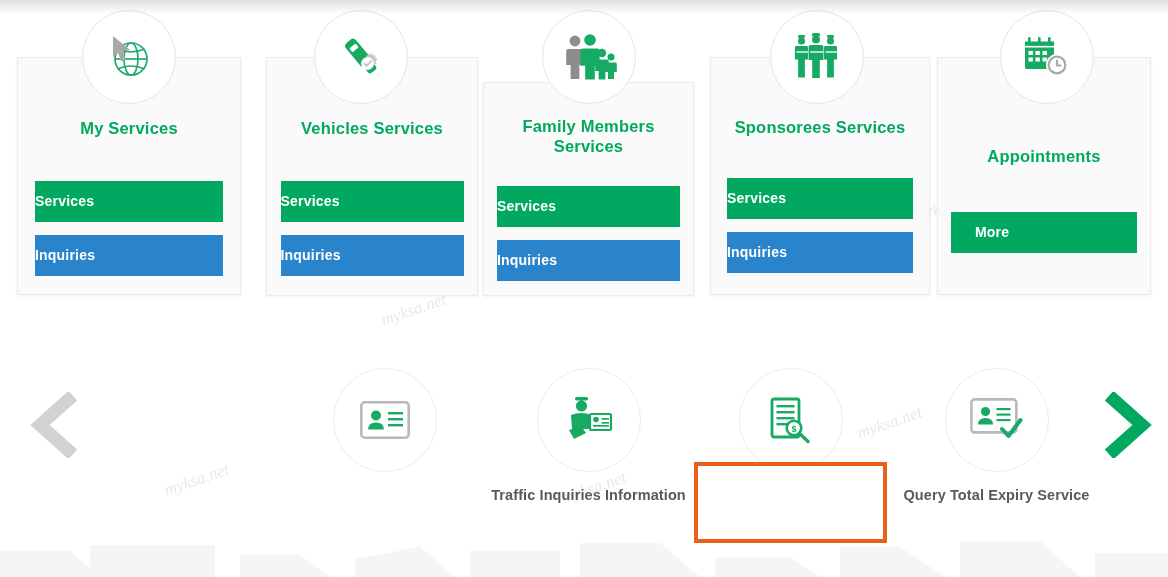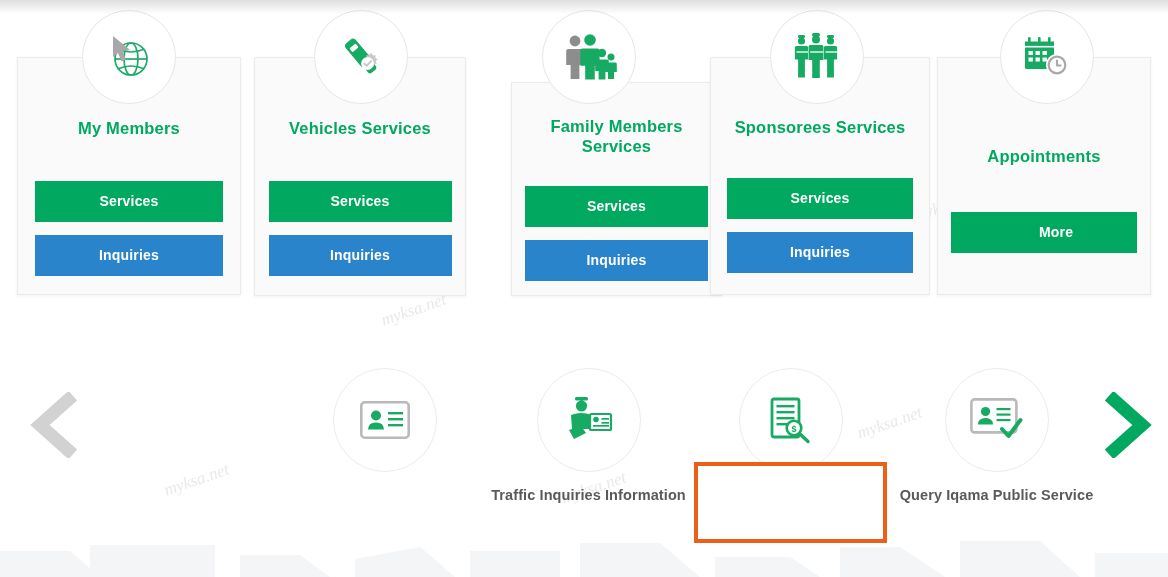--- a/index.html
+++ b/index.html
@@ -67,21 +67,21 @@
     text-align: center;
     line-height: 1.22;
     letter-spacing: 0.2px;
     width: 90%;
   }
   .btn {
     display: block;
     width: 188px;
     height: 41px;
     line-height: 41px;
-    text-align: center;
+    text-align: left;
     color: #ffffff;
     font-size: 14px;
     font-weight: bold;
     letter-spacing: 0.2px;
     cursor: pointer;
     border: none;
     font-family: "Liberation Sans", sans-serif;
   }
   .btn-green { background: #00a95f; }
   .btn-blue  { background: #2a84cc; }
@@ -176,39 +176,39 @@
       <polygon points="840,10 900,10 945,40 840,40"></polygon>
       <polygon points="960,4 1040,4 1080,40 960,40"></polygon>
       <polygon points="1095,16 1168,16 1168,40 1095,40"></polygon>
     </g>
   </svg>
 
   <div id="cards">
 
     <div class="card" style="left:17px; top:57px; width:224px; height:238px;">
       <div class="card-body" style="padding-top:60px;">
-        <div class="card-title">My Members</div>
+        <div class="card-title">My Services</div>
         <button class="btn btn-green" style="margin-top:43px;">Services</button>
         <button class="btn btn-blue" style="margin-top:13px;">Inquiries</button>
       </div>
     </div>
     <div class="badge" style="left:82px; top:10px;">
       <svg width="58" height="58" viewBox="0 0 58 58">
         <g fill="none" stroke="#1faa6a" stroke-width="1.7">
           <circle cx="31" cy="31" r="16"></circle>
           <ellipse cx="31" cy="31" rx="7" ry="16"></ellipse>
           <line x1="15" y1="31" x2="47" y2="31"></line>
           <path d="M17.5 21 Q31 27 44.5 21"></path>
           <path d="M17.5 41 Q31 35 44.5 41"></path>
         </g>
         <path d="M13 8 L30 22 L22.5 23 L26 31.5 L21.5 33.5 L18 25 L13 29 Z" fill="#a8a8a8"></path>
       </svg>
     </div>
 
-    <div class="card" style="left:254px; top:57px; width:212px; height:239px;">
+    <div class="card" style="left:266px; top:57px; width:212px; height:239px;">
       <div class="card-body" style="padding-top:60px;">
         <div class="card-title">Vehicles Services</div>
         <button class="btn btn-green" style="margin-top:43px; width:183px;">Services</button>
         <button class="btn btn-blue" style="margin-top:13px; width:183px;">Inquiries</button>
       </div>
     </div>
     <div class="badge" style="left:314px; top:10px;">
       <svg width="56" height="56" viewBox="0 0 56 56">
         <g transform="rotate(-40 28 28)">
           <rect x="22" y="8" width="13" height="30" rx="4" fill="#17aa63"></rect>
@@ -216,21 +216,21 @@
           <rect x="23.5" y="36" width="10" height="11" rx="2.5" fill="#17aa63"></rect>
         </g>
         <g transform="translate(29,27)">
           <path d="M11.5 0 l2.3 .9 1.6-1.8 1.1 2.2 2.4-.3-.4 2.4 2.2 1.1-1.8 1.6.9 2.3-2.4.2-.6 2.4-2-1.4-2 1.4-.6-2.4-2.4-.2.9-2.3-1.8-1.6 2.2-1.1-.4-2.4 2.4.3 1.6-1.8z" fill="#c9c9c9" transform="translate(-8,-2) scale(1.15)"></path>
           <circle cx="5.5" cy="7.5" r="6.4" fill="#ffffff"></circle>
           <path d="M2.3 7.6 l2.3 2.3 4.4-4.8" stroke="#c9c9c9" stroke-width="2" fill="none" stroke-linecap="round" stroke-linejoin="round"></path>
         </g>
       </svg>
     </div>
 
-    <div class="card" style="left:511px; top:82px; width:211px; height:214px;text-decoration:underline;">
+    <div class="card" style="left:483px; top:82px; width:211px; height:214px;text-decoration:underline;">
       <div class="card-body" style="padding-top:33px;">
         <div class="card-title">Family Members Services</div>
         <button class="btn btn-green" style="margin-top:30px; width:183px;">Services</button>
         <button class="btn btn-blue" style="margin-top:13px; width:183px;">Inquiries</button>
       </div>
     </div>
     <div class="badge" style="left:542px; top:10px;">
       <svg width="58" height="52" viewBox="0 0 58 52">
 
         <circle cx="15" cy="10" r="5.4" fill="#8d8d8d"></circle>
@@ -386,21 +386,21 @@
         <circle cx="15.5" cy="13.5" r="4.6" fill="#17aa63"></circle>
         <path d="M8 26.5 q0-6.6 7.5-6.6 t7.5 6.6z" fill="#17aa63"></path>
         <g fill="#17aa63">
           <rect x="26.5" y="10" width="14" height="2.2"></rect>
           <rect x="26.5" y="15.5" width="14" height="2.2"></rect>
           <rect x="26.5" y="21" width="14" height="2.2"></rect>
         </g>
         <path d="M32 31 L38.5 38 L50.5 22" fill="none" stroke="#17aa63" stroke-width="4" stroke-linecap="round" stroke-linejoin="round"></path>
       </svg>
     </div>
-    <div class="cr-label">Query Iqama Public Service</div>
+    <div class="cr-label">Query Total Expiry Service</div>
   </div>
 
   <div id="wm-layer">
       <div class="wm" style="left: 380px; top: 300px;">myksa.net</div>
       <div class="wm" style="left: 382px; top: 192px;">myksa.net</div>
       <div class="wm" style="left: 912px; top: 196px;">myksa.net</div>
       <div class="wm" style="left: 163px; top: 470px;">myksa.net</div>
       <div class="wm" style="left: 560px; top: 478px;">myksa.net</div>
       <div class="wm" style="left: 856px; top: 413px;">myksa.net</div>
       <div class="wm" style="left: 570px; top: 112px;">myksa.net</div>

